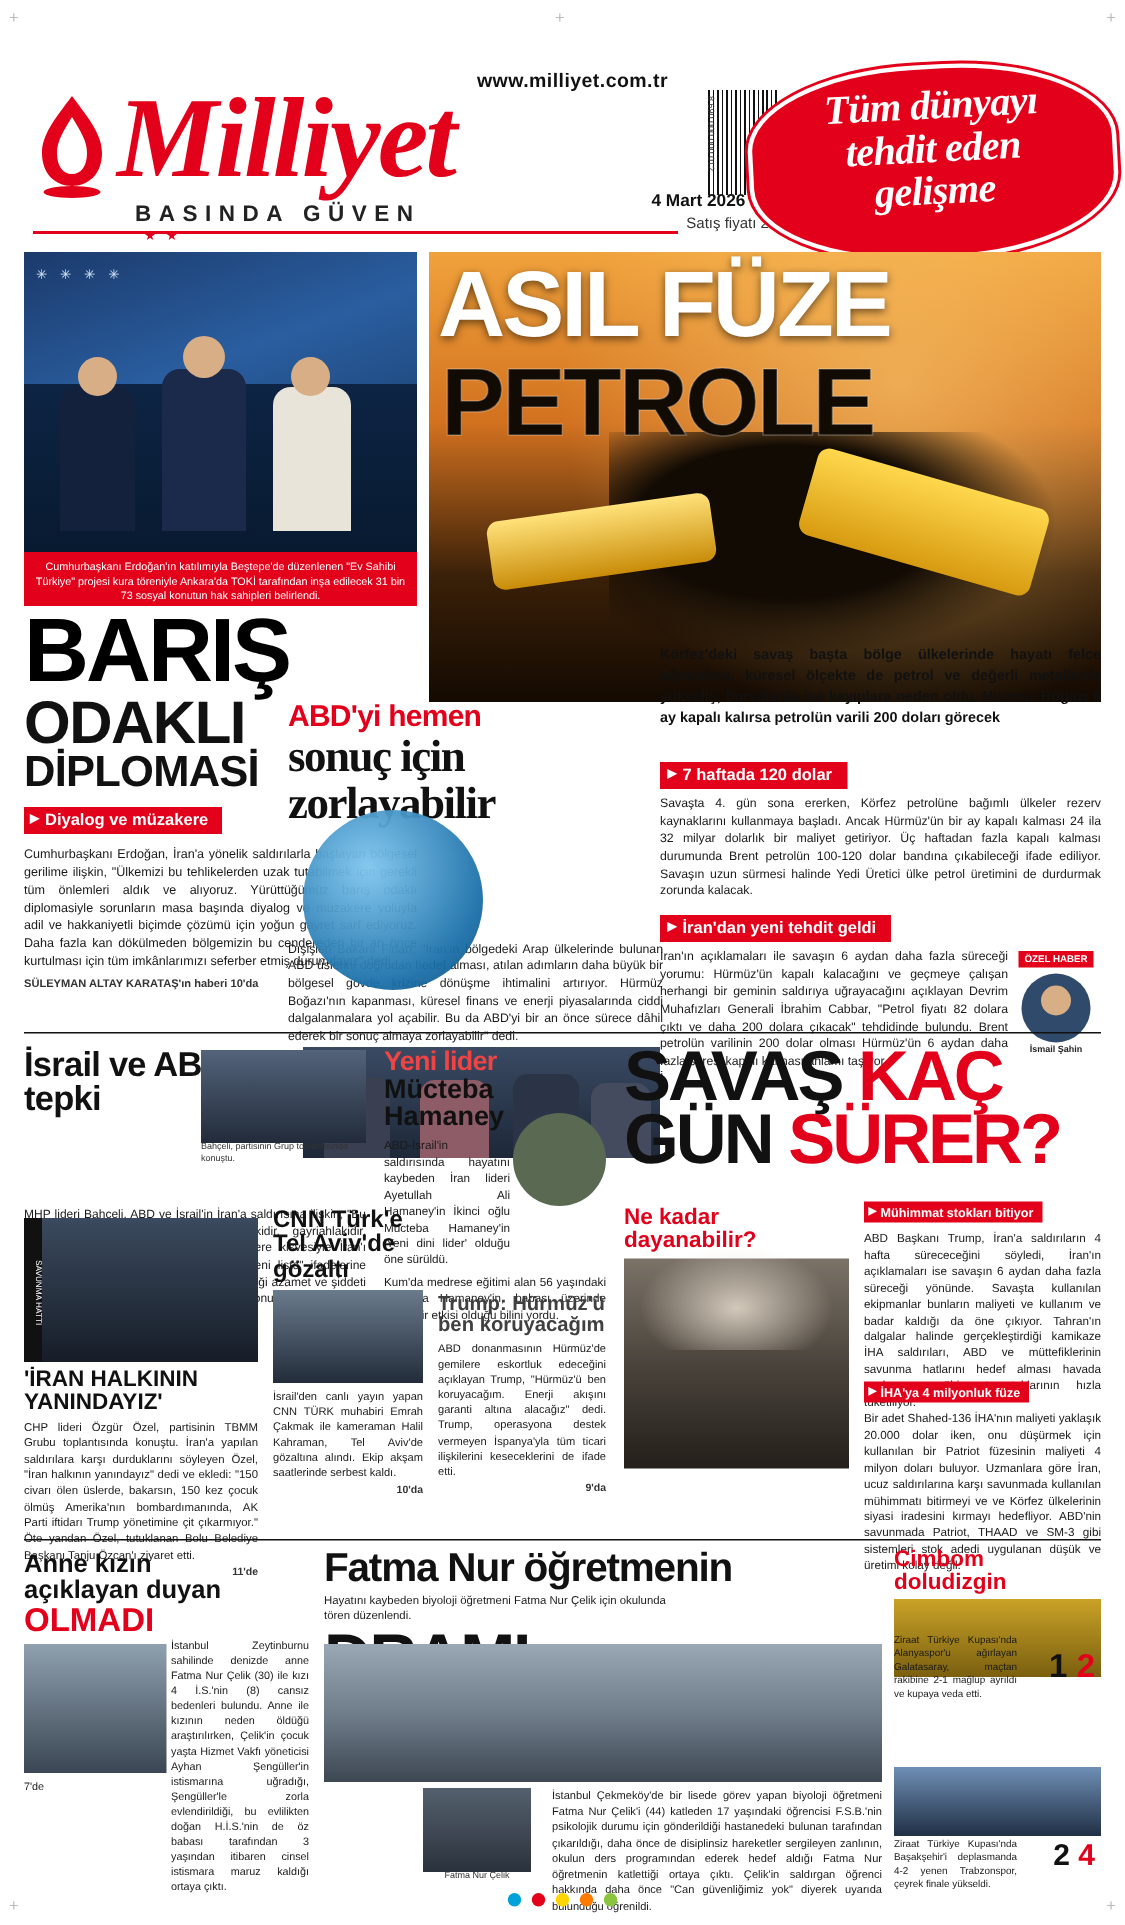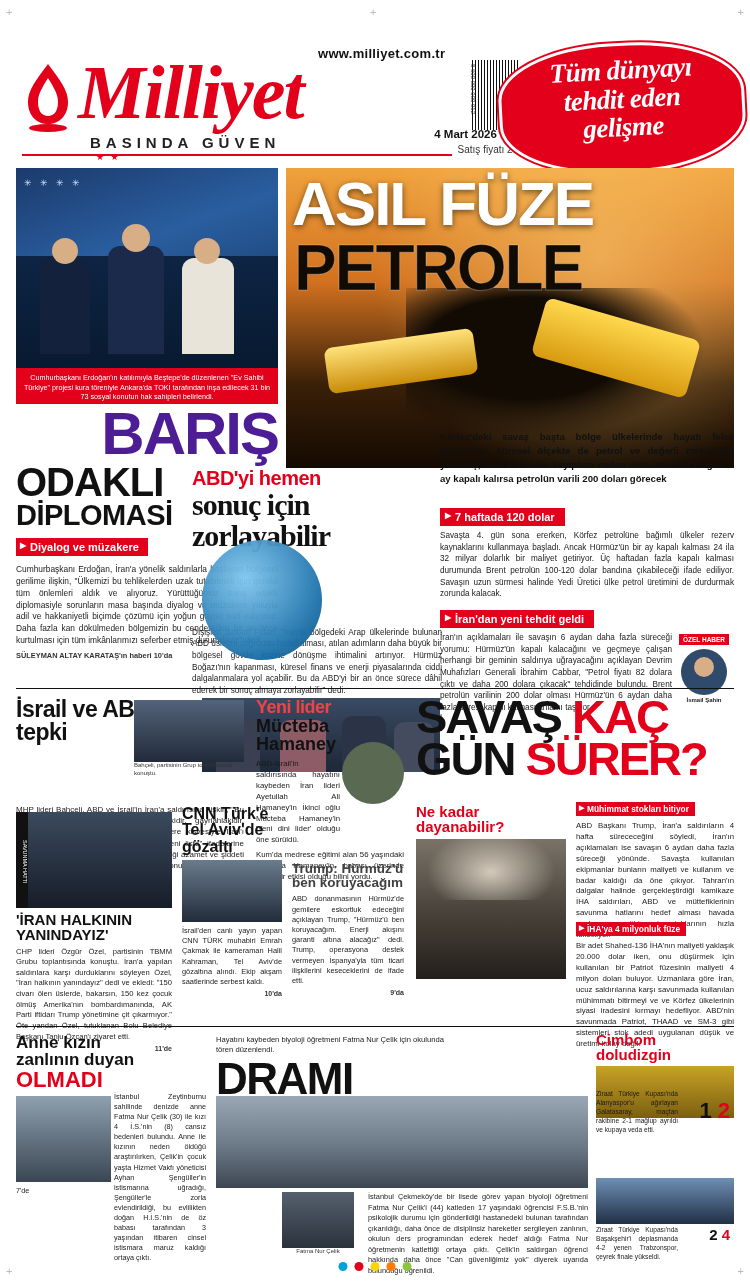--- a/index.html
+++ b/index.html
@@ -87,21 +87,21 @@
   .pe3 { left: 166px; width: 52px; height: 96px; background: #e8e4da; }
   .pe-head { position: absolute; border-radius: 50%; background: #d8ae86; }
   .pe-dots { position:absolute; left: 8px; top: 10px; color:#cfe0f5; font-size: 9px; letter-spacing:3px;}
   .caption-erdogan {
     position: absolute; left: 0; top: 200px; width: 262px; height: 36px;
     background: #e2001a; color: #fff; font-size: 7.2px; line-height: 1.35;
     padding: 5px 7px; text-align: center;
   }
 
   .barisblock { position: absolute; left: 0; top: 240px; width: 262px; }
-  .baris1 { font-family:"Liberation Sans", sans-serif; font-weight: bold; font-size: 60px; line-height: .88; color:#4c1d95; letter-spacing:-2px;text-align:right;}
+  .baris1 { font-family:"Liberation Sans", sans-serif; font-weight: bold; font-size: 60px; line-height: .88; color:#000000; letter-spacing:-2px;}
   .baris2 { font-weight: bold; font-size: 40px; line-height: .95; color:#111; letter-spacing:-1px; margin-top:2px;}
   .baris3 { font-weight: bold; font-size: 29px; line-height: 1; color:#111; letter-spacing:-.5px;}
   .kicker-red {
     display:inline-block; margin-top: 8px; background:#e2001a; color:#fff;
     font-size: 11px; font-weight: bold; padding: 3px 9px 3px 14px; position:relative;
   }
   .kicker-red::before{ content:"▶"; position:absolute; left:4px; top:3px; font-size:8px; }
   .baris-body { margin-top: 8px; font-size: 8.4px; line-height: 1.42; text-align: justify; color:#1a1a1a; }
   .baris-credit { margin-top: 4px; font-size: 7.4px; font-weight: bold; color:#333;}
 
@@ -270,21 +270,21 @@
 
   .sport { position:absolute; left: 580px; top: 0px; width: 138px; }
   .cimbom-h { color:#e2001a; font-weight:bold; font-size: 15px; line-height:1.02;}
   .cimbom-photo { margin-top:3px; width:138px; height:52px; background: linear-gradient(180deg,#c9a227,#7a5f0f);}
   .score { position:absolute; right: 4px; top: 66px; font-weight:bold; font-size: 22px; color:#111;}
   .score .s2 { color:#e2001a; }
   .cimbom-body { position:absolute; left:0; top: 58px; width: 82px; font-size:6.6px; line-height:1.36; text-align:justify; color:#1a1a1a;}
   .trabzon-h { position:absolute; left:0; top: 112px; width: 138px; color:#e2001a; font-weight:bold; font-size:14px; line-height:1.02;}
   .trabzon-photo { position:absolute; left:0; top: 146px; width:138px; height: 46px; background: linear-gradient(180deg,#6f8fb5,#203045);}
   .trabzon-body { position:absolute; left:0; top: 194px; width: 82px; font-size:6.6px; line-height:1.36; text-align:justify; color:#1a1a1a;}
-  .score2 { position:absolute; right: 4px; top: 194px; font-weight:bold; font-size: 15px; color:#111;}
+  .score2 { position:absolute; right: 4px; top: 194px; font-weight:bold; font-size: 20px; color:#111;}
   .score2 .s2 { color:#e2001a; }
 
   
   .dots { position:absolute; left: 50%; transform: translateX(-50%); bottom: 12px; display:flex; gap:7px; }
   .dot { width: 9px; height: 9px; border-radius:50%; }
 </style>
 </head>
 <body>
 
 <div class="page">
@@ -444,28 +444,29 @@
       <div class="tr-body">ABD donanmasının Hürmüz'de gemilere eskortluk edeceğini açıklayan Trump, "Hürmüz'ü ben koruyacağım. Enerji akışını garanti altına alacağız" dedi. Trump, operasyona destek vermeyen İspanya'yla tüm ticari ilişkilerini keseceklerini de ifade etti.</div>
       <div class="israil-credit">9'da</div>
     </div>
   </div>
 
   <div class="bottom">
     <div class="b-hr"></div>
 
     <div class="anne">
       <div class="anne-h">Anne kızın</div>
-      <div class="anne-h">zanlının duyan</div>
+      <div class="anne-h">açıklayan duyan</div>
       <div class="anne-h red" style="color:#e2001a;font-size:22px;">OLMADI</div>
       <div class="anne-photo"></div>
       <div class="anne-body">İstanbul Zeytinburnu sahilinde denizde anne Fatma Nur Çelik (30) ile kızı 4 İ.S.'nin (8) cansız bedenleri bulundu. Anne ile kızının neden öldüğü araştırılırken, Çelik'in çocuk yaşta Hizmet Vakfı yöneticisi Ayhan Şengüller'in istismarına uğradığı, Şengüller'le zorla evlendirildiği, bu evlilikten doğan H.İ.S.'nin de öz babası tarafından 3 yaşından itibaren cinsel istismara maruz kaldığı ortaya çıktı.</div>
       <div class="anne-body2">7'de</div>
     </div>
 
     <div class="fatma">
+      <div class="fatma-h">Fatma Nur öğretmenin</div>
       <div class="fatma-sub">Hayatını kaybeden biyoloji öğretmeni Fatma Nur Çelik için okulunda tören düzenlendi.</div>
       <div class="drama">DRAMI</div>
       <div class="fatma-photo"></div>
       <div class="fatma-port"></div>
       <div class="fatma-cap">Fatma Nur Çelik</div>
       <div class="fatma-body">İstanbul Çekmeköy'de bir lisede görev yapan biyoloji öğretmeni Fatma Nur Çelik'i (44) katleden 17 yaşındaki öğrencisi F.S.B.'nin psikolojik durumu için gönderildiği hastanedeki bulunan tarafından çıkarıldığı, daha önce de disiplinsiz hareketler sergileyen zanlının, okulun ders programından ederek hedef aldığı Fatma Nur öğretmenin katlettiği ortaya çıktı. Çelik'in saldırgan öğrenci hakkında daha önce "Can güvenliğimiz yok" diyerek uyarıda bulunduğu öğrenildi.</div>
     </div>
 
     <div class="sport">
       <div class="cimbom-h">Cimbom doludizgin</div>

